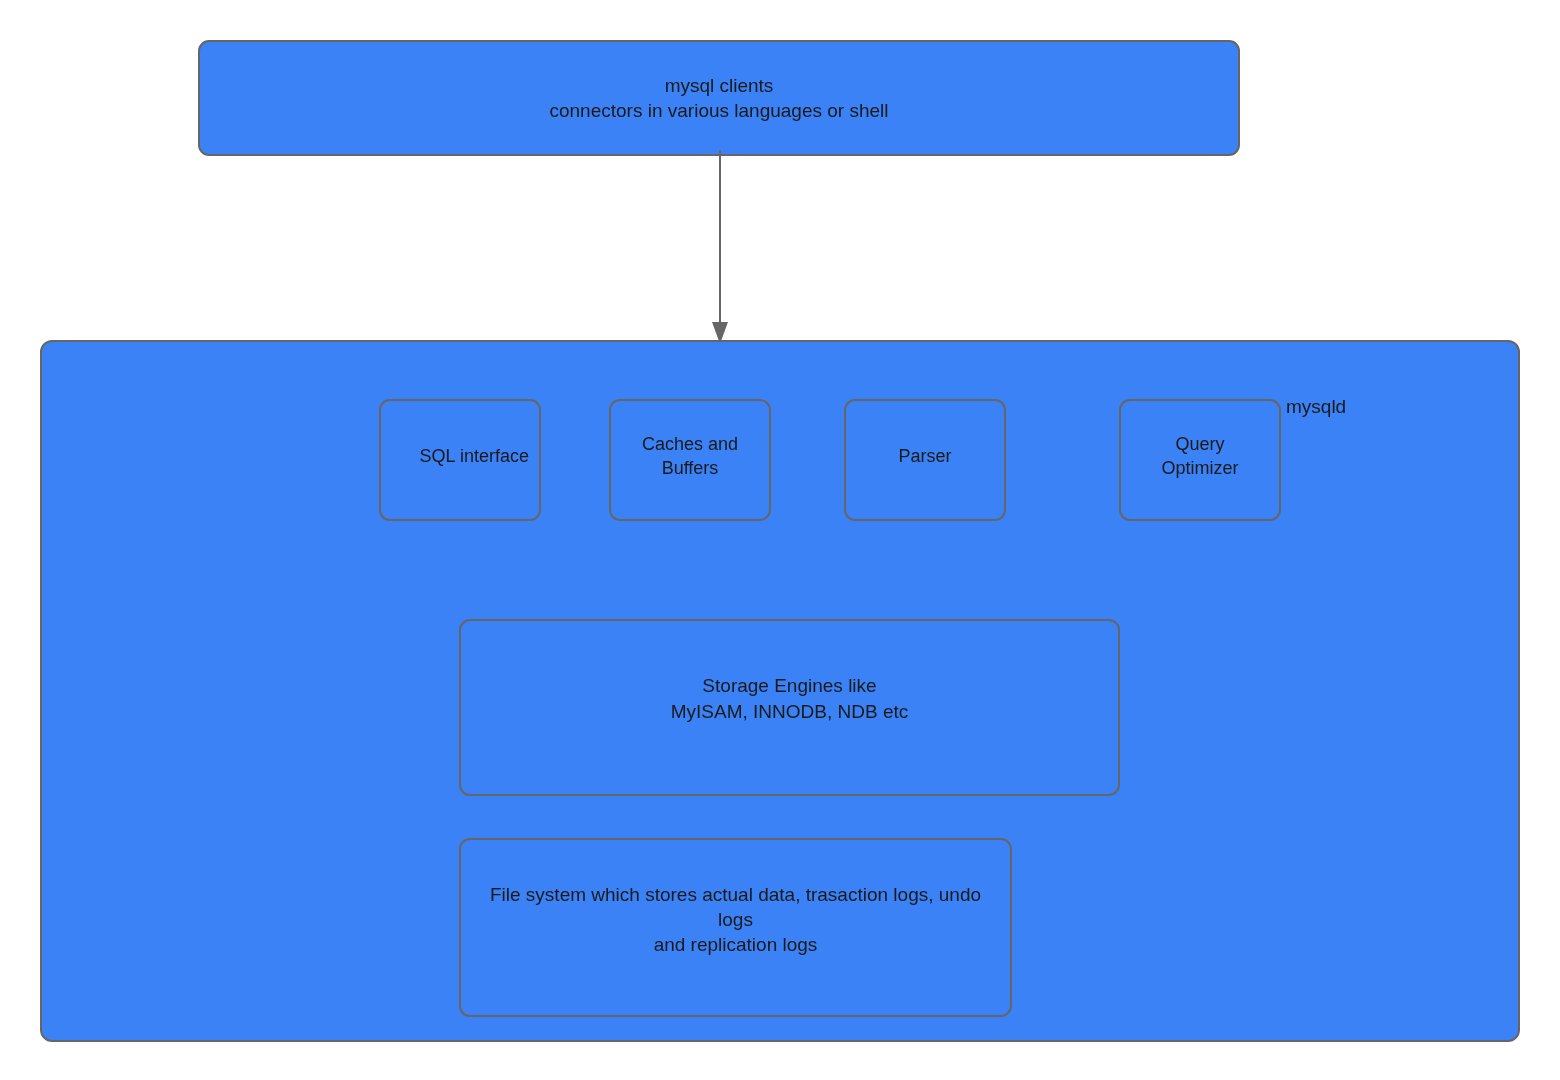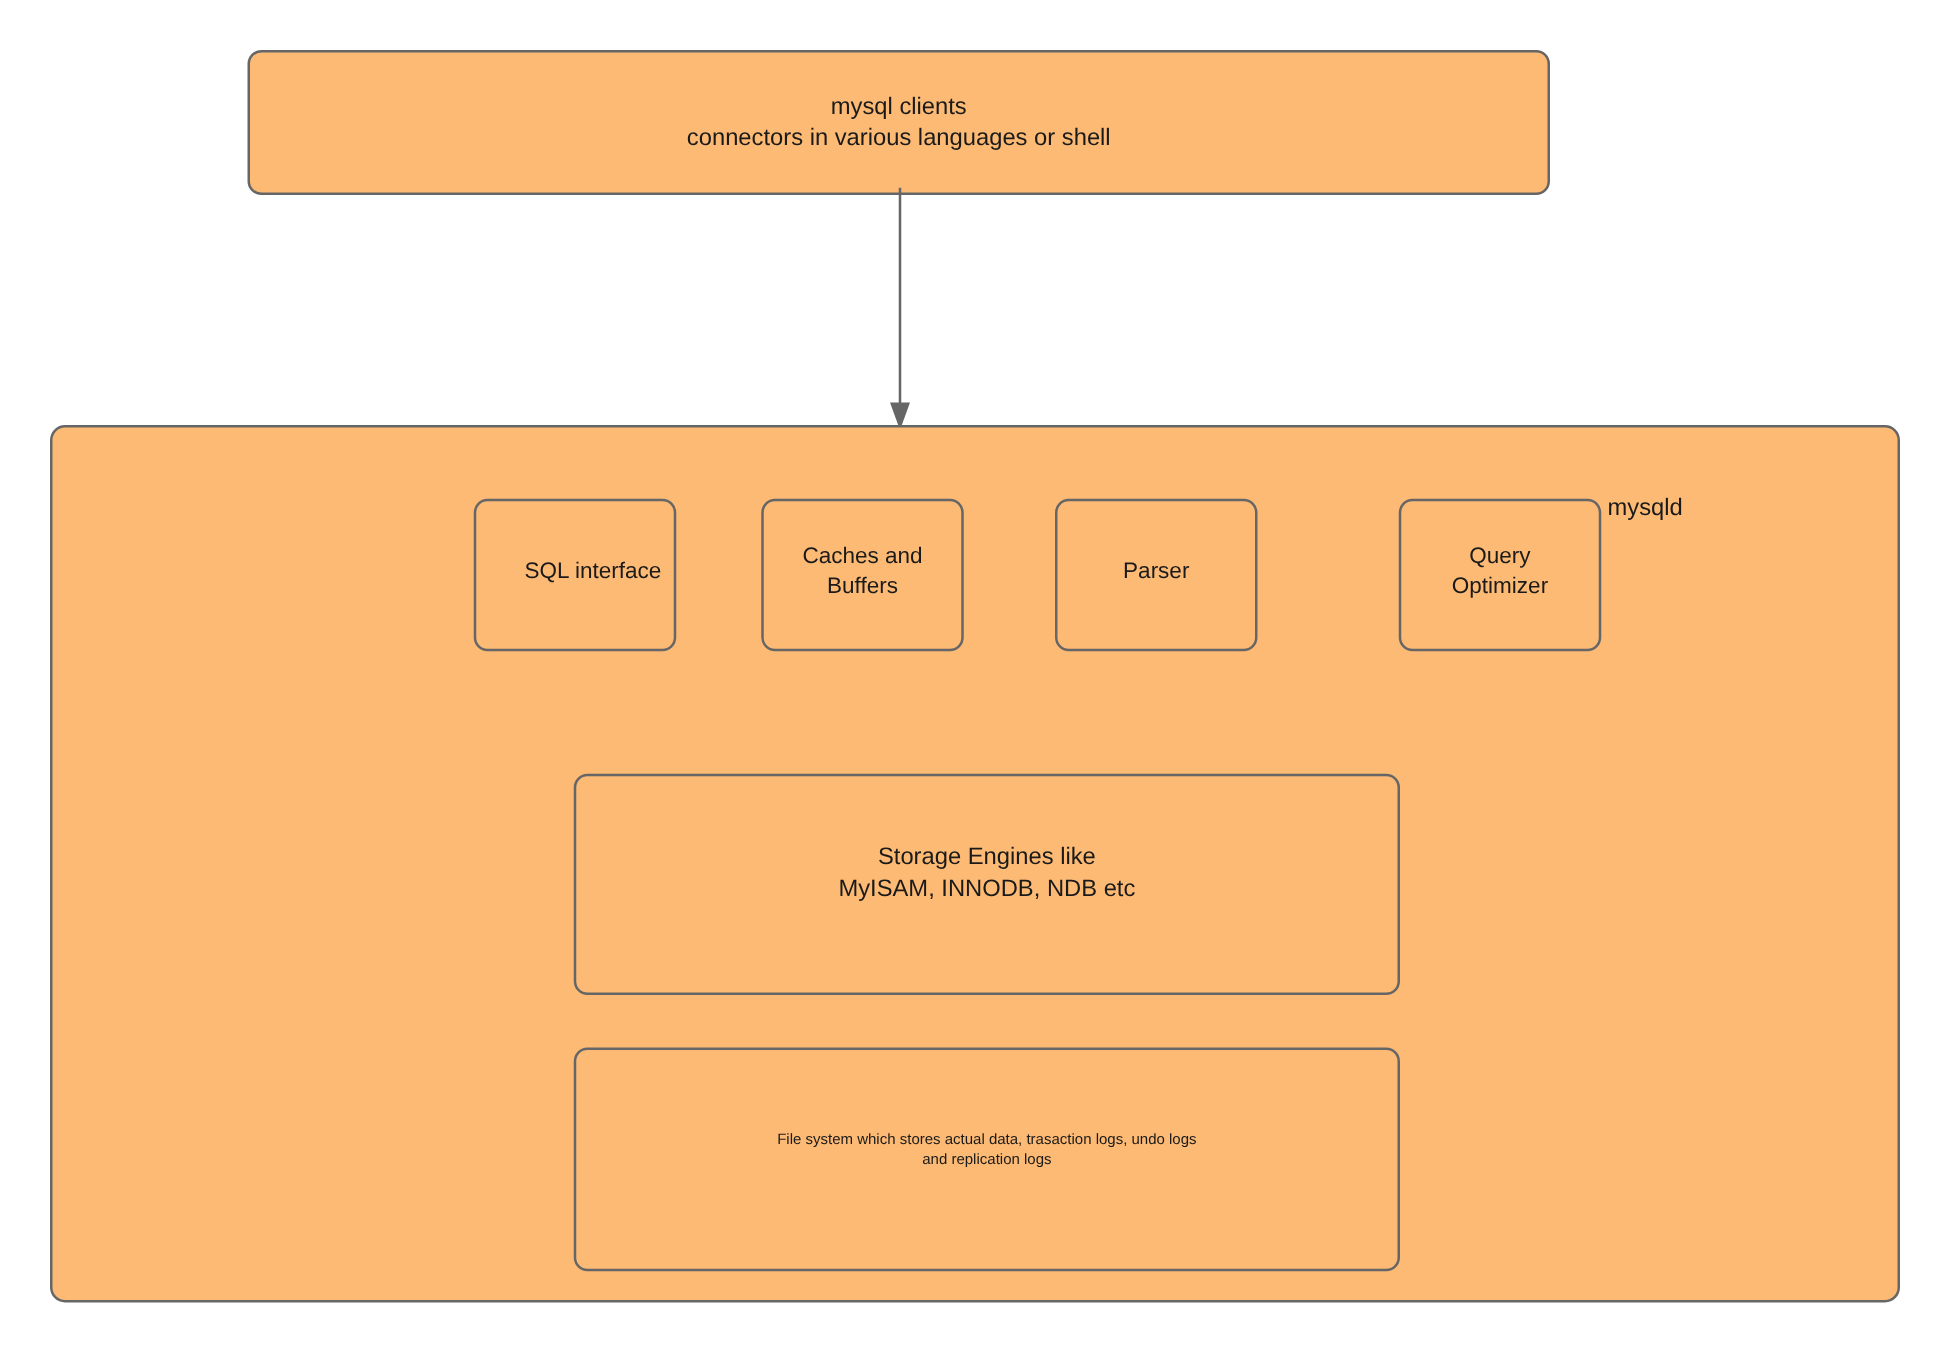--- a/index.html
+++ b/index.html
@@ -17,21 +17,21 @@
     width: 1560px;
     height: 1080px;
     background: #ffffff;
     overflow: hidden;
   }
 
   
   .node {
     position: absolute;
     box-sizing: border-box;
-    background: #fdba74;
+    background: #3b82f6;
     border: 2px solid #666666;
     border-radius: 11px;
     display: flex;
     align-items: center;
     justify-content: center;
     text-align: center;
     line-height: 1.32;
     color: #1a1a1a;
   }
   .node .label {
@@ -80,22 +80,22 @@
   #node-storage {
     left: 459px; top: 619px;
     width: 661px; height: 177px;
     font-size: 19px;
     justify-content: center;
   }
   #node-storage .label { transform: translateY(-9px); }
 
   #node-filesystem {
     left: 459px; top: 838px;
-    width: 661px; height: 179px;
-    font-size: 12px;
+    width: 553px; height: 179px;
+    font-size: 19px;
     text-align: center;
   }
   #node-filesystem .label { transform: translateY(-8px); }
 
   
   #connector {
     position: absolute;
     left: 690px;
     top: 150px;
     width: 60px;

